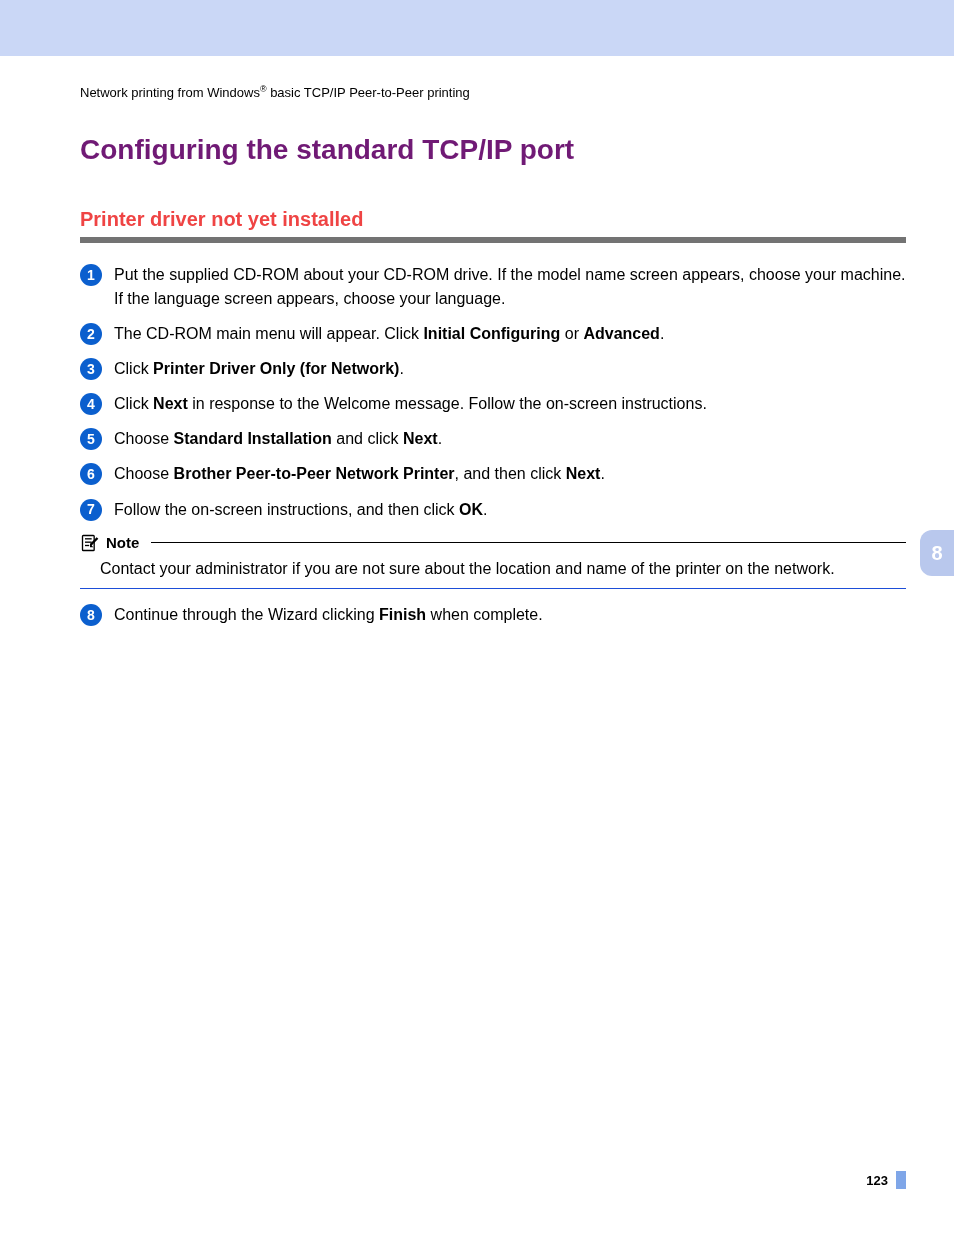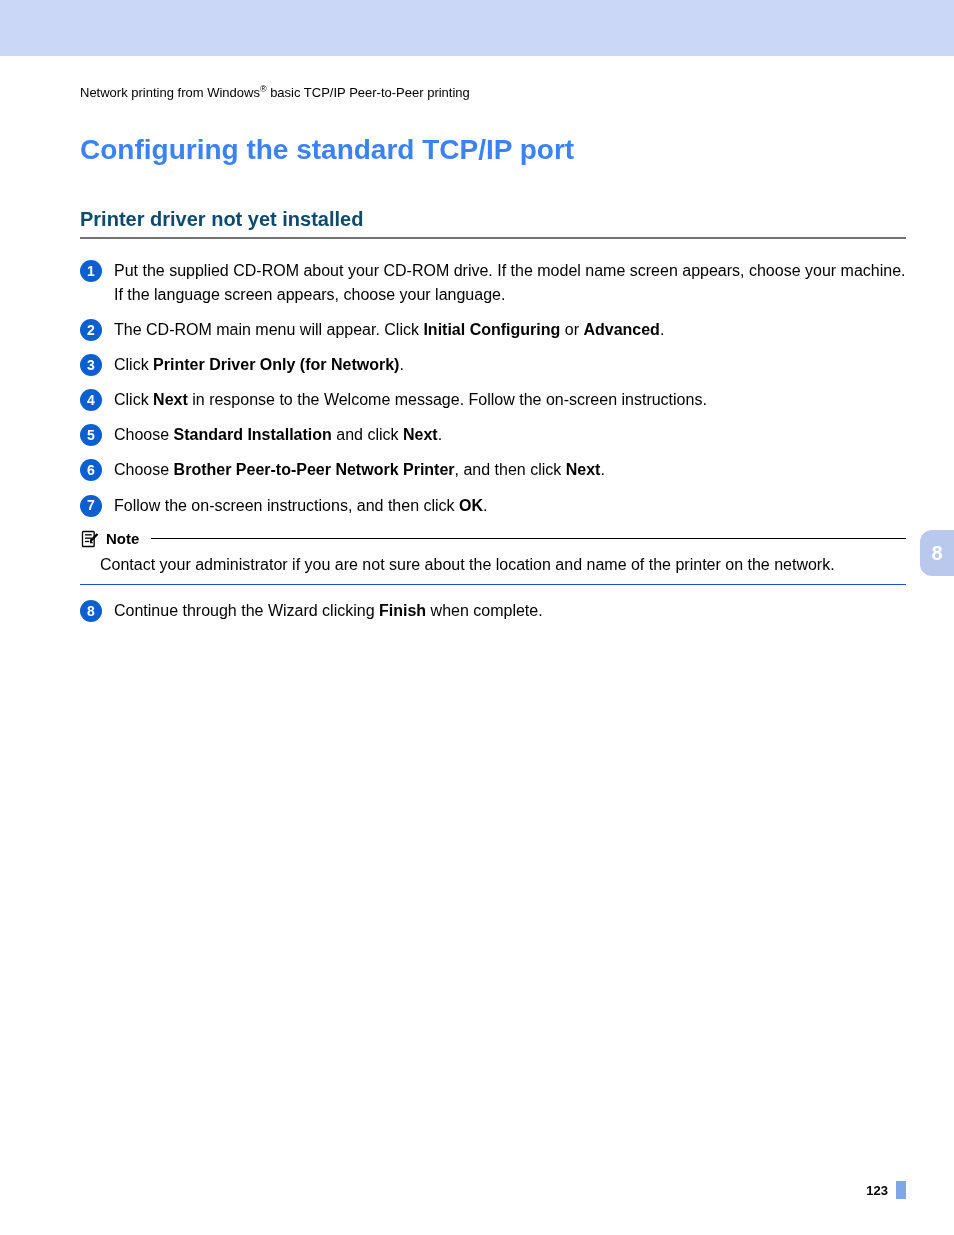--- a/index.html
+++ b/index.html
@@ -13,29 +13,29 @@
   }
   .breadcrumb {
     font-size: 13px;
     color: #000000;
     margin-bottom: 34px;
   }
   .breadcrumb sup { font-size: 9px; vertical-align: super; }
   h1.title {
     font-size: 28px;
     font-weight: bold;
-    color: #3b82f6;
+    color: #701a75;
     margin-bottom: 42px;
   }
   h2.subtitle {
     font-size: 20px;
     font-weight: bold;
-    color: #0c4a6e;
+    color: #ef4444;
     padding-bottom: 6px;
-    border-bottom: 2px solid #737373;
+    border-bottom: 6px solid #737373;
     margin-bottom: 20px;
   }
   .step {
     display: flex;
     align-items: flex-start;
     margin-bottom: 12px;
     font-size: 16px;
     line-height: 1.45;
   }
   .step .badge {
@@ -91,21 +91,21 @@
     color: #fff;
     font-weight: bold;
     font-size: 20px;
     display: flex;
     align-items: center;
     justify-content: center;
   }
   .page-num-wrap {
     position: absolute;
     right: 48px;
-    bottom: 36px;
+    bottom: 46px;
     display: flex;
     align-items: center;
     gap: 8px;
   }
   .page-num {
     font-size: 13px;
     font-weight: bold;
   }
   .page-num-bar {
     width: 10px;

